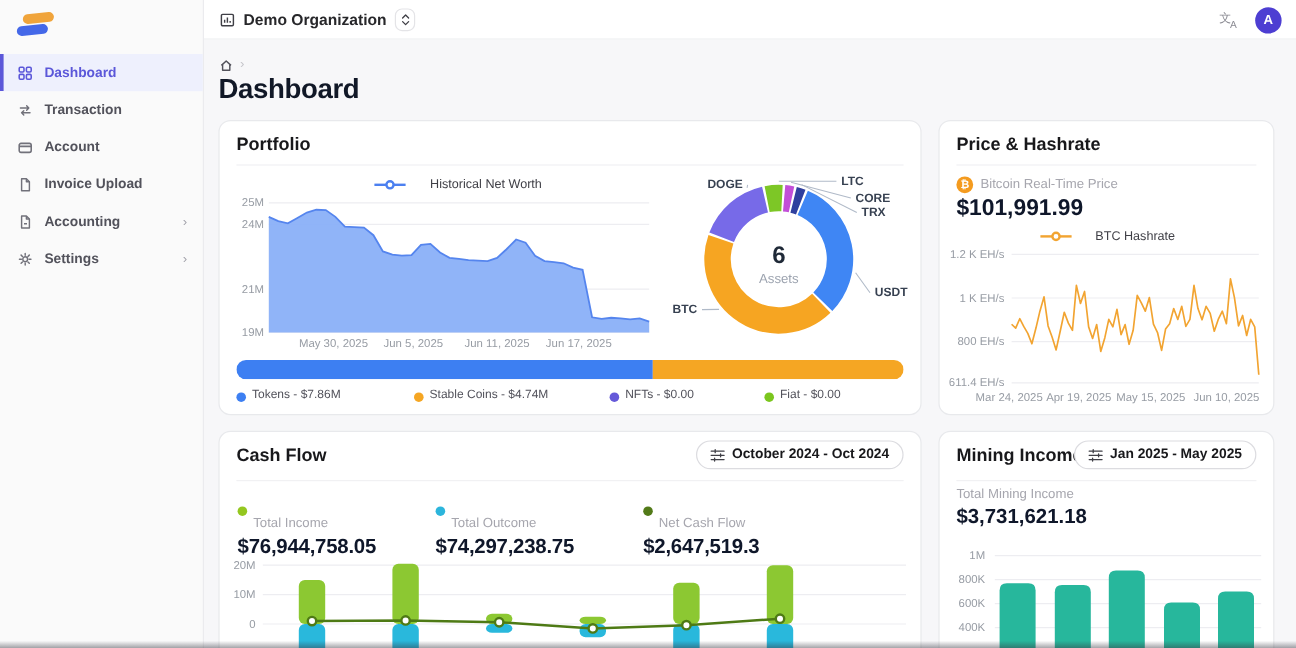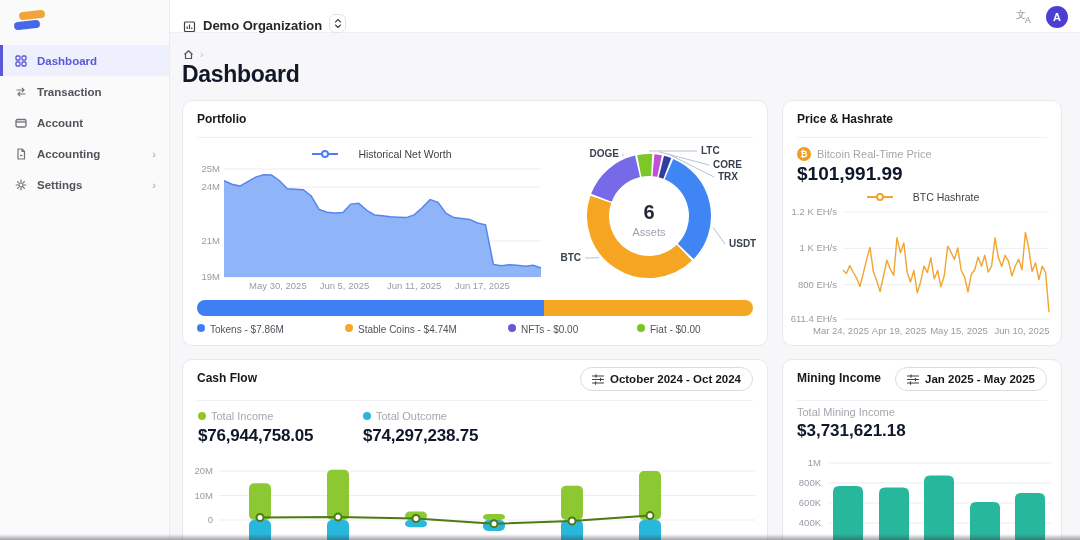--- a/index.html
+++ b/index.html
@@ -16,75 +16,75 @@
   .nav{position:absolute;top:45px;left:0;right:0;}
   .nav-item{position:relative;height:31px;display:flex;align-items:center;padding-left:15px;gap:10px;
             color:#52525b;font-size:11.5px;font-weight:700;cursor:pointer;}
   .nav-item svg{flex:0 0 auto;stroke:#71717a;}
   .nav-item.active{background:#eef0fd;color:#5b57d9;box-shadow:inset 3px 0 0 #5b57d9;}
   .nav-item.active svg{stroke:#5b57d9;}
   .nav-item .chev{position:absolute;right:13px;color:#a1a1aa;font-size:11px;font-weight:400;}
 
   
   .topbar{position:absolute;left:170px;top:0;right:0;height:33px;background:#fff;border-bottom:1px solid #eef0f2;}
-  .org{position:absolute;left:13px;top:0;height:33px;display:flex;align-items:flex-end;gap:7px;cursor:pointer;}
+  .org{position:absolute;left:13px;top:0;height:33px;display:flex;align-items:center;gap:7px;cursor:pointer;}
   .org svg{stroke:#3f3f46;}
   .org .org-name{font-size:13px;font-weight:700;color:#27272a;}
   .org .chip{width:17px;height:19px;border:1px solid #e4e4e7;border-radius:6px;display:flex;align-items:center;justify-content:center;background:#fff;}
   .top-right{position:absolute;right:12px;top:0;height:33px;display:flex;align-items:center;gap:12px;}
   .avatar{width:22px;height:22px;border-radius:50%;background:#4d3ed2;color:#fff;font-size:11px;font-weight:700;
           display:flex;align-items:center;justify-content:center;cursor:pointer;}
 
   
   .breadcrumb{position:absolute;left:183px;top:48px;display:flex;align-items:center;gap:6px;}
   .breadcrumb svg{stroke:#52525b;}
   .breadcrumb .sep{color:#c4c4ca;font-size:11px;}
   .page-title{position:absolute;left:182px;top:61px;font-size:23px;font-weight:800;color:#111827;letter-spacing:-0.3px;}
 
   
   .card{position:absolute;background:#fff;border:1px solid #e8e9ec;border-radius:10px;}
-  .card-title{position:absolute;left:14px;top:11px;font-size:12px;font-weight:700;color:#18181b;}
+  .card-title{position:absolute;left:14px;top:11px;font-size:15px;font-weight:700;color:#18181b;}
   .divider{position:absolute;left:14px;right:14px;height:1px;background:#f1f1f3;}
   #card-portfolio{left:182px;top:100px;width:586px;height:246px;}
   #card-price{left:782px;top:100px;width:280px;height:246px;}
   #card-cashflow{left:182px;top:359px;width:586px;height:281px;}
   #card-mining{left:782px;top:359px;width:280px;height:281px;}
 
   .legend{position:absolute;display:flex;align-items:center;gap:20px;font-size:10.5px;color:#3f3f46;font-weight:500;}
   .lg-marker{position:relative;width:26px;height:9px;}
   .lg-marker .l{position:absolute;top:3.5px;left:0;right:0;height:2px;background:var(--c);}
   .lg-marker .r{position:absolute;left:9px;top:0.5px;width:8px;height:8px;border:2px solid var(--c);border-radius:50%;background:#fff;}
 
   
   #networth-legend{left:40px;top:47px;width:318px;justify-content:center;}
   #networth-svg{position:absolute;left:13px;top:58px;}
   #donut-svg{position:absolute;left:356px;top:38px;}
   .stack-bar{position:absolute;left:14px;right:14px;top:199px;height:16px;border-radius:8px;overflow:hidden;display:flex;}
   .stack-bar .seg-tokens{background:#3d7ff2;}
   .stack-bar .seg-stable{background:#f5a623;}
-  .alloc-item{position:absolute;top:223px;display:flex;align-items:flex-start;gap:5px;font-size:10px;color:#52525b;font-weight:500;}
+  .alloc-item{position:absolute;top:223px;display:flex;align-items:flex-end;gap:5px;font-size:10px;color:#52525b;font-weight:500;}
   .dot{width:8px;height:8px;border-radius:50%;flex:0 0 auto;}
   .dot-tokens{background:#3d7ff2;}.dot-stable{background:#f5a623;}.dot-nfts{background:#6559d9;}.dot-fiat{background:#7bc61e;}
 
   
   .btc-row{position:absolute;left:14px;top:46px;display:flex;align-items:center;gap:6px;}
   .btc-ico{width:14px;height:14px;border-radius:50%;background:#f49b1f;color:#fff;font-size:9px;font-weight:700;
            display:flex;align-items:center;justify-content:center;}
   .muted-label{font-size:11px;color:#a6a6ae;font-weight:500;}
   .big-price{position:absolute;left:14px;top:62px;font-size:19px;font-weight:800;color:#0f172a;text-align:right;}
   #hashrate-legend{left:0;top:90px;width:280px;justify-content:center;}
   #hashrate-svg{position:absolute;left:8px;top:102px;}
 
   
   .range-btn{position:absolute;right:14px;top:7px;height:24px;border:1px solid #dcdce0;border-radius:12px;background:#fff;
              display:flex;align-items:center;gap:6px;padding:0 11px;font-size:11.5px;font-weight:700;color:#18181b;cursor:pointer;
              font-family:"Liberation Sans",sans-serif;}
   .stat{position:absolute;top:50px;}
   .stat .stat-head{display:flex;align-items:center;gap:5px;}
-  .stat .stat-label{font-size:11px;color:#a6a6ae;font-weight:500;}
+  .stat .stat-label{font-size:11px;color:#a6a6ae;font-weight:500;margin-top:20px;}
   .stat .stat-value{margin-top:4px;font-size:17px;font-weight:800;color:#0f172a;letter-spacing:-0.2px;}
   .dot-income{background:#94c720;}.dot-outcome{background:#2cb5dc;}.dot-net{background:#527a18;}
   #cashflow-svg{position:absolute;left:0;top:95px;}
   .mining-label{position:absolute;left:14px;top:46px;}
   .mining-total{position:absolute;left:14px;top:61px;font-size:17px;font-weight:800;color:#0f172a;}
   #mining-svg{position:absolute;left:0;top:95px;}
 
   .bottom-shade{position:absolute;left:0;bottom:0;width:100%;height:6px;z-index:60;
                 background:linear-gradient(to bottom,rgba(0,0,0,0),rgba(55,55,65,0.45));}
   svg text{font-family:"Liberation Sans",sans-serif;}
@@ -115,20 +115,27 @@
             <path d="M10 8H3M3 8l1.8-1.8M3 8l1.8 1.8"></path>
           </svg>
         <span>Transaction</span>
       </div>
       <div class="nav-item">
         <svg width="12" height="12" viewBox="0 0 12 12" fill="none" stroke-width="1.3">
             <rect x="1" y="2.5" width="10" height="7.5" rx="1.5"></rect>
             <path d="M1 5h10"></path>
           </svg>
         <span>Account</span>
+      </div>
+      <div class="nav-item">
+        <svg width="12" height="12" viewBox="0 0 12 12" fill="none" stroke-width="1.2" stroke-linejoin="round">
+            <path d="M3 1h4l2.5 2.5V11H3z"></path>
+            <path d="M7 1v2.5h2.5"></path>
+          </svg>
+        <span>Invoice Upload</span>
       </div>
       <div class="nav-item">
         <svg width="12" height="12" viewBox="0 0 12 12" fill="none" stroke-width="1.2" stroke-linejoin="round">
             <path d="M3 1h4l2.5 2.5V11H3z"></path>
             <path d="M7 1v2.5h2.5"></path>
             <path d="M5 7.5h2.5"></path>
           </svg>
         <span>Accounting</span>
         <span class="chev">›</span>
       </div>
@@ -293,20 +300,27 @@
           <span class="stat-label">Total Income</span>
         </div>
       <div class="stat-value">$76,944,758.05</div>
     </div>
     <div class="stat" style="left:180px">
       <div class="stat-head">
           <span class="dot dot-outcome"></span>
           <span class="stat-label">Total Outcome</span>
         </div>
       <div class="stat-value">$74,297,238.75</div>
+    </div>
+    <div class="stat" style="left:353px">
+      <div class="stat-head">
+          <span class="dot dot-net"></span>
+          <span class="stat-label">Net Cash Flow</span>
+        </div>
+      <div class="stat-value">$2,647,519.3</div>
     </div>
     <svg id="cashflow-svg" width="586" height="186" viewBox="0 0 586 186">
         <line x1="36" y1="16" x2="572" y2="16" stroke="#ededf1" stroke-width="1"></line>
         <text x="30" y="19" text-anchor="end" font-size="9.5" fill="#979ca4">20M</text>
         <line x1="36" y1="40.5" x2="572" y2="40.5" stroke="#ededf1" stroke-width="1"></line>
         <text x="30" y="43.5" text-anchor="end" font-size="9.5" fill="#979ca4">10M</text>
         <line x1="36" y1="65" x2="572" y2="65" stroke="#ededf1" stroke-width="1"></line>
         <text x="30" y="68" text-anchor="end" font-size="9.5" fill="#979ca4">0</text>
         <line x1="36" y1="89.5" x2="572" y2="89.5" stroke="#ededf1" stroke-width="1"></line>
         <text x="30" y="92.5" text-anchor="end" font-size="9.5" fill="#979ca4">-10M</text>

